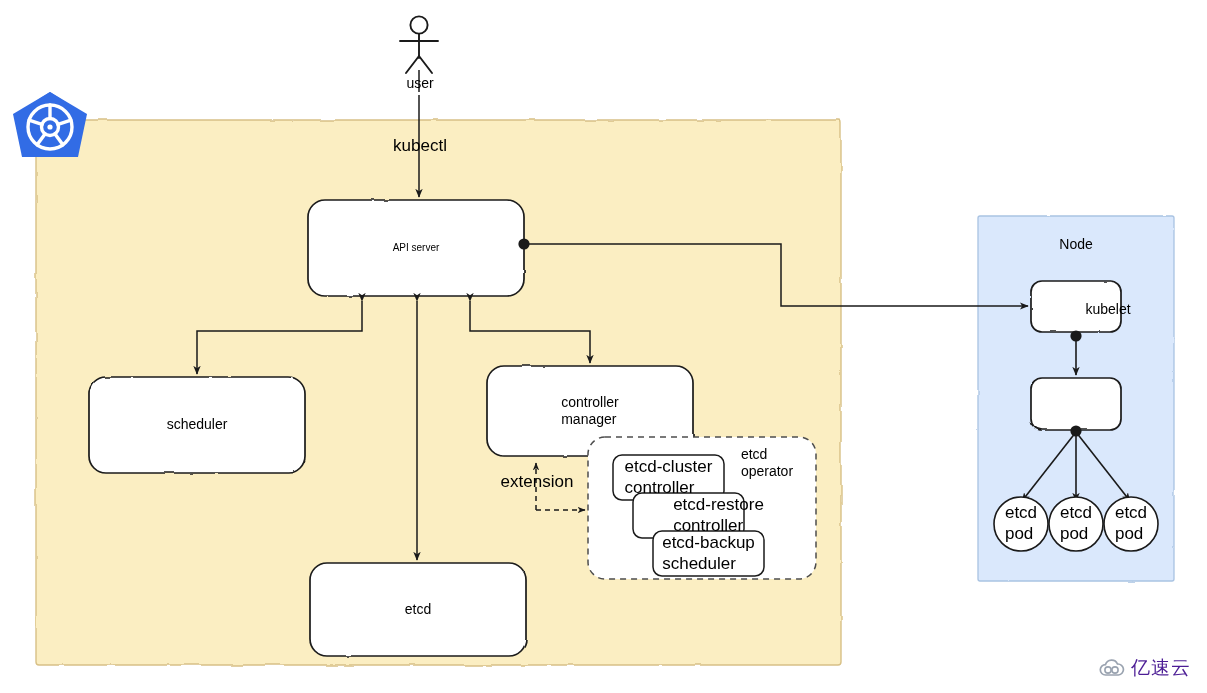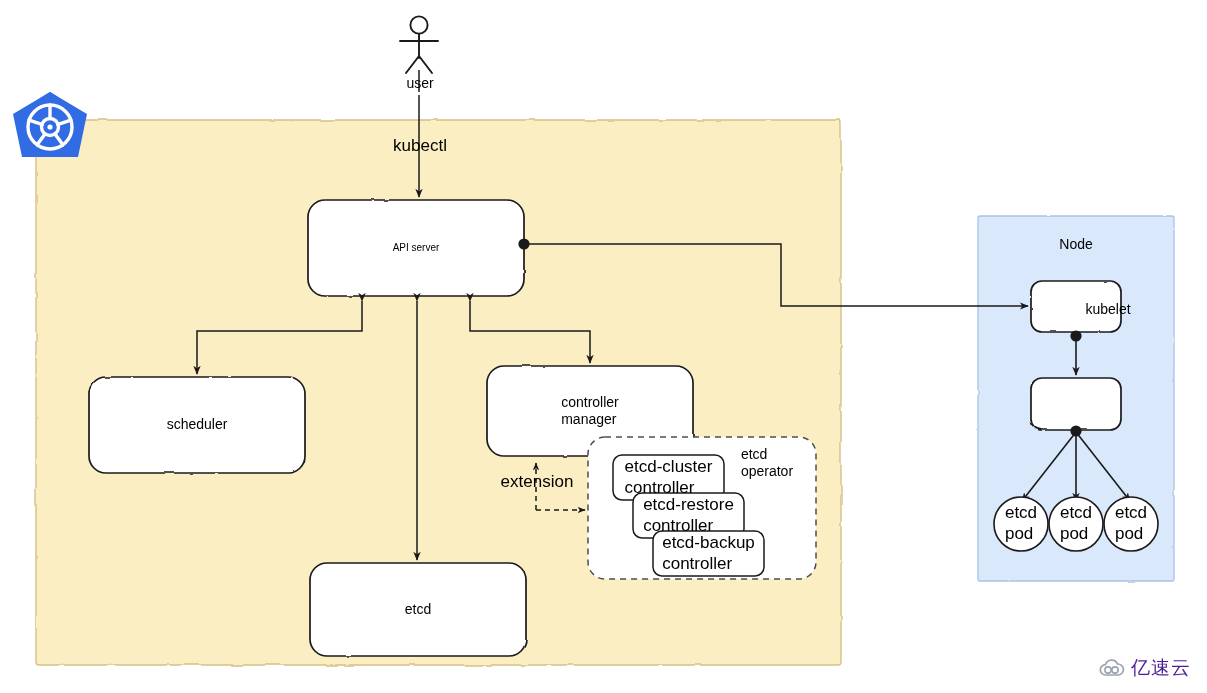--- a/index.html
+++ b/index.html
@@ -207,25 +207,25 @@
   <div class="node-label fs14" style="left:310px; top:563px; width:216px; height:93px;">etcd</div>
 
   <div class="node-label fs13" style="left:497px; top:472px; width:80px; height:20px;">extension</div>
 
   <div class="node-label fs14" style="left:724px; top:440px; width:86px; height:46px;">etcd
 operator</div>
 
   <div class="node-label fs13" style="left:613px; top:455px; width:111px; height:45px;">etcd-cluster
 controller</div>
 
-  <div class="node-label fs13" style="left:633px; top:493px; width:111px; height:45px;">etcd-restore
+  <div class="node-label fs13" style="left:633px; top:493px; width:111px; height:45px;padding-left:30px;">etcd-restore
 controller</div>
 
   <div class="node-label fs13" style="left:653px; top:531px; width:111px; height:45px;">etcd-backup
-controller</div>
+scheduler</div>
 
   <div class="node-label fs14" style="left:1036px; top:234px; width:80px; height:22px;">Node</div>
 
   <div class="node-label fs14" style="left:1031px; top:281px; width:90px; height:57px;margin-left:32px;">kubelet</div>
 
 
   <div class="node-label fs13" style="left:994px; top:497px; width:54px; height:54px;">etcd
 pod</div>
 
   <div class="node-label fs13" style="left:1049px; top:497px; width:54px; height:54px;">etcd

